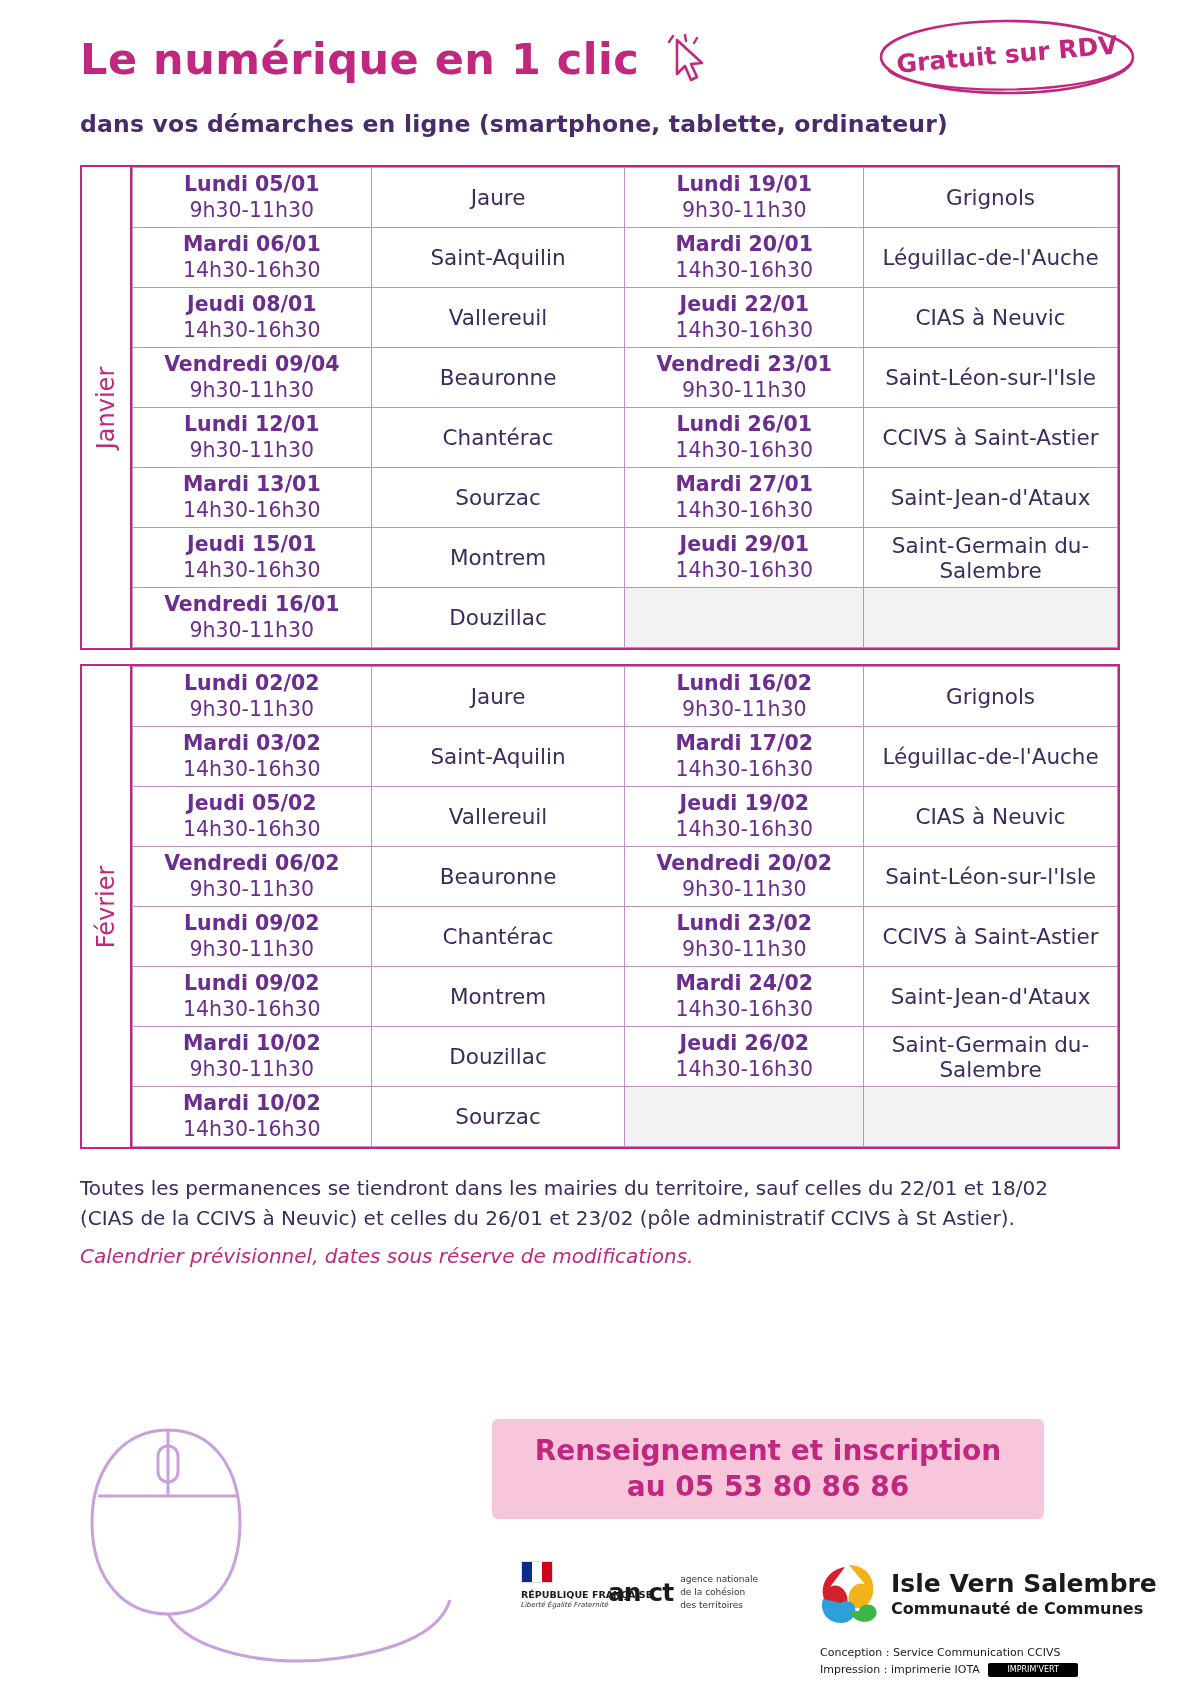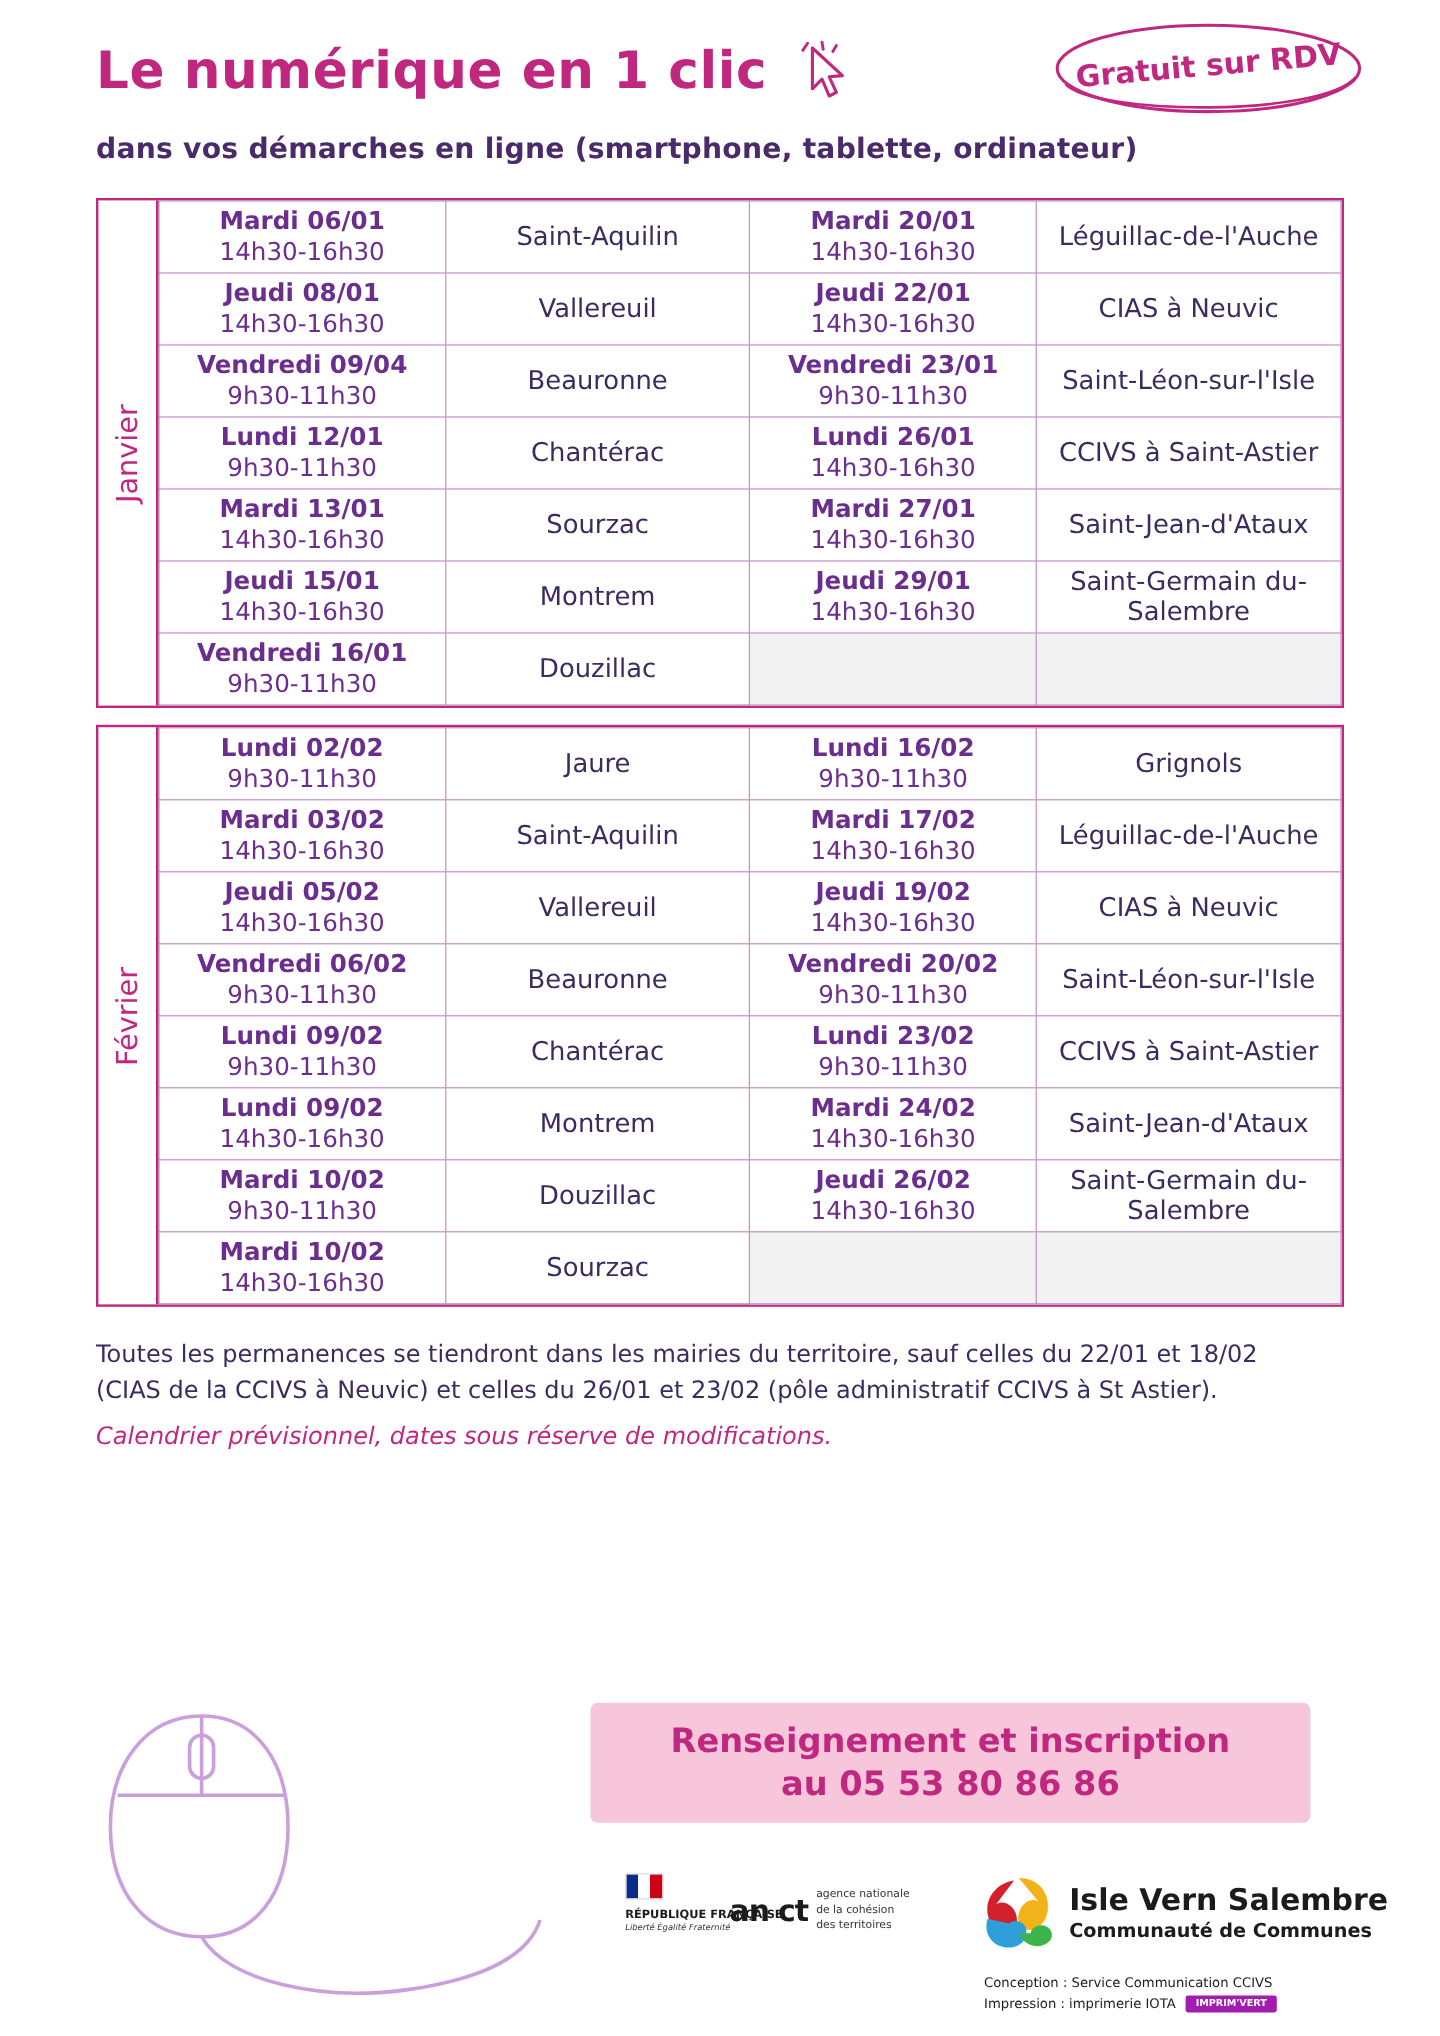--- a/index.html
+++ b/index.html
@@ -127,21 +127,21 @@
     font-style: italic;
     color: #c0277f;
     margin-top: 8px;
   }
 
   
   .contact {
     position: absolute;
     left: 492px;
     top: 1419px;
-    width: 600px;
+    width: 552px;
     height: 100px;
     background: #f7c6da;
     border-radius: 6px;
     display: flex;
     flex-direction: column;
     align-items: center;
     justify-content: center;
   }
   .contact div {
     color: #c0277f;
@@ -229,28 +229,27 @@
   }
   .credits {
     position: absolute;
     left: 820px; top: 92px;
     font-size: 11px;
     color: #1b1b1b;
     line-height: 1.5;
   }
   .credits .eco {
     display: inline-block;
-    background: #a21caf;
+    background: #000000;
     color: #fff;
     font-size: 8px;
-    padding: 1px 8px;
+    padding: 1px 19px;
     border-radius: 2px;
     margin-left: 5px;
     vertical-align: 1px;
-    font-weight: bold;
   }
 </style>
 </head>
 <body>
 
 <div class="header">
   <div class="title-row">
     <div class="main-title">Le numérique en 1 clic</div>
     <svg class="cursor-icon" viewBox="0 0 44 56">
       <path d="M10 6 L10 40 L18 32 L24 46 L30 43 L24 30 L35 29 Z" fill="none" stroke="#c0277f" stroke-width="2.6" stroke-linejoin="round"></path>
@@ -272,20 +271,32 @@
 </div>
 
 <div class="months">
 
   <div class="month-block">
     <div class="month-label">
       <span>Janvier</span>
     </div>
     <table class="sched">
       <tbody>
+        <tr>
+          <td class="date">
+            <span class="d1">Lundi 05/01</span>
+            <span class="d2">9h30-11h30</span>
+          </td>
+          <td class="place mid">Jaure</td>
+          <td class="date">
+            <span class="d1">Lundi 19/01</span>
+            <span class="d2">9h30-11h30</span>
+          </td>
+          <td class="place">Grignols</td>
+        </tr>
         <tr>
           <td class="date">
             <span class="d1">Mardi 06/01</span>
             <span class="d2">14h30-16h30</span>
           </td>
           <td class="place mid">Saint-Aquilin</td>
           <td class="date">
             <span class="d1">Mardi 20/01</span>
             <span class="d2">14h30-16h30</span>
           </td>

